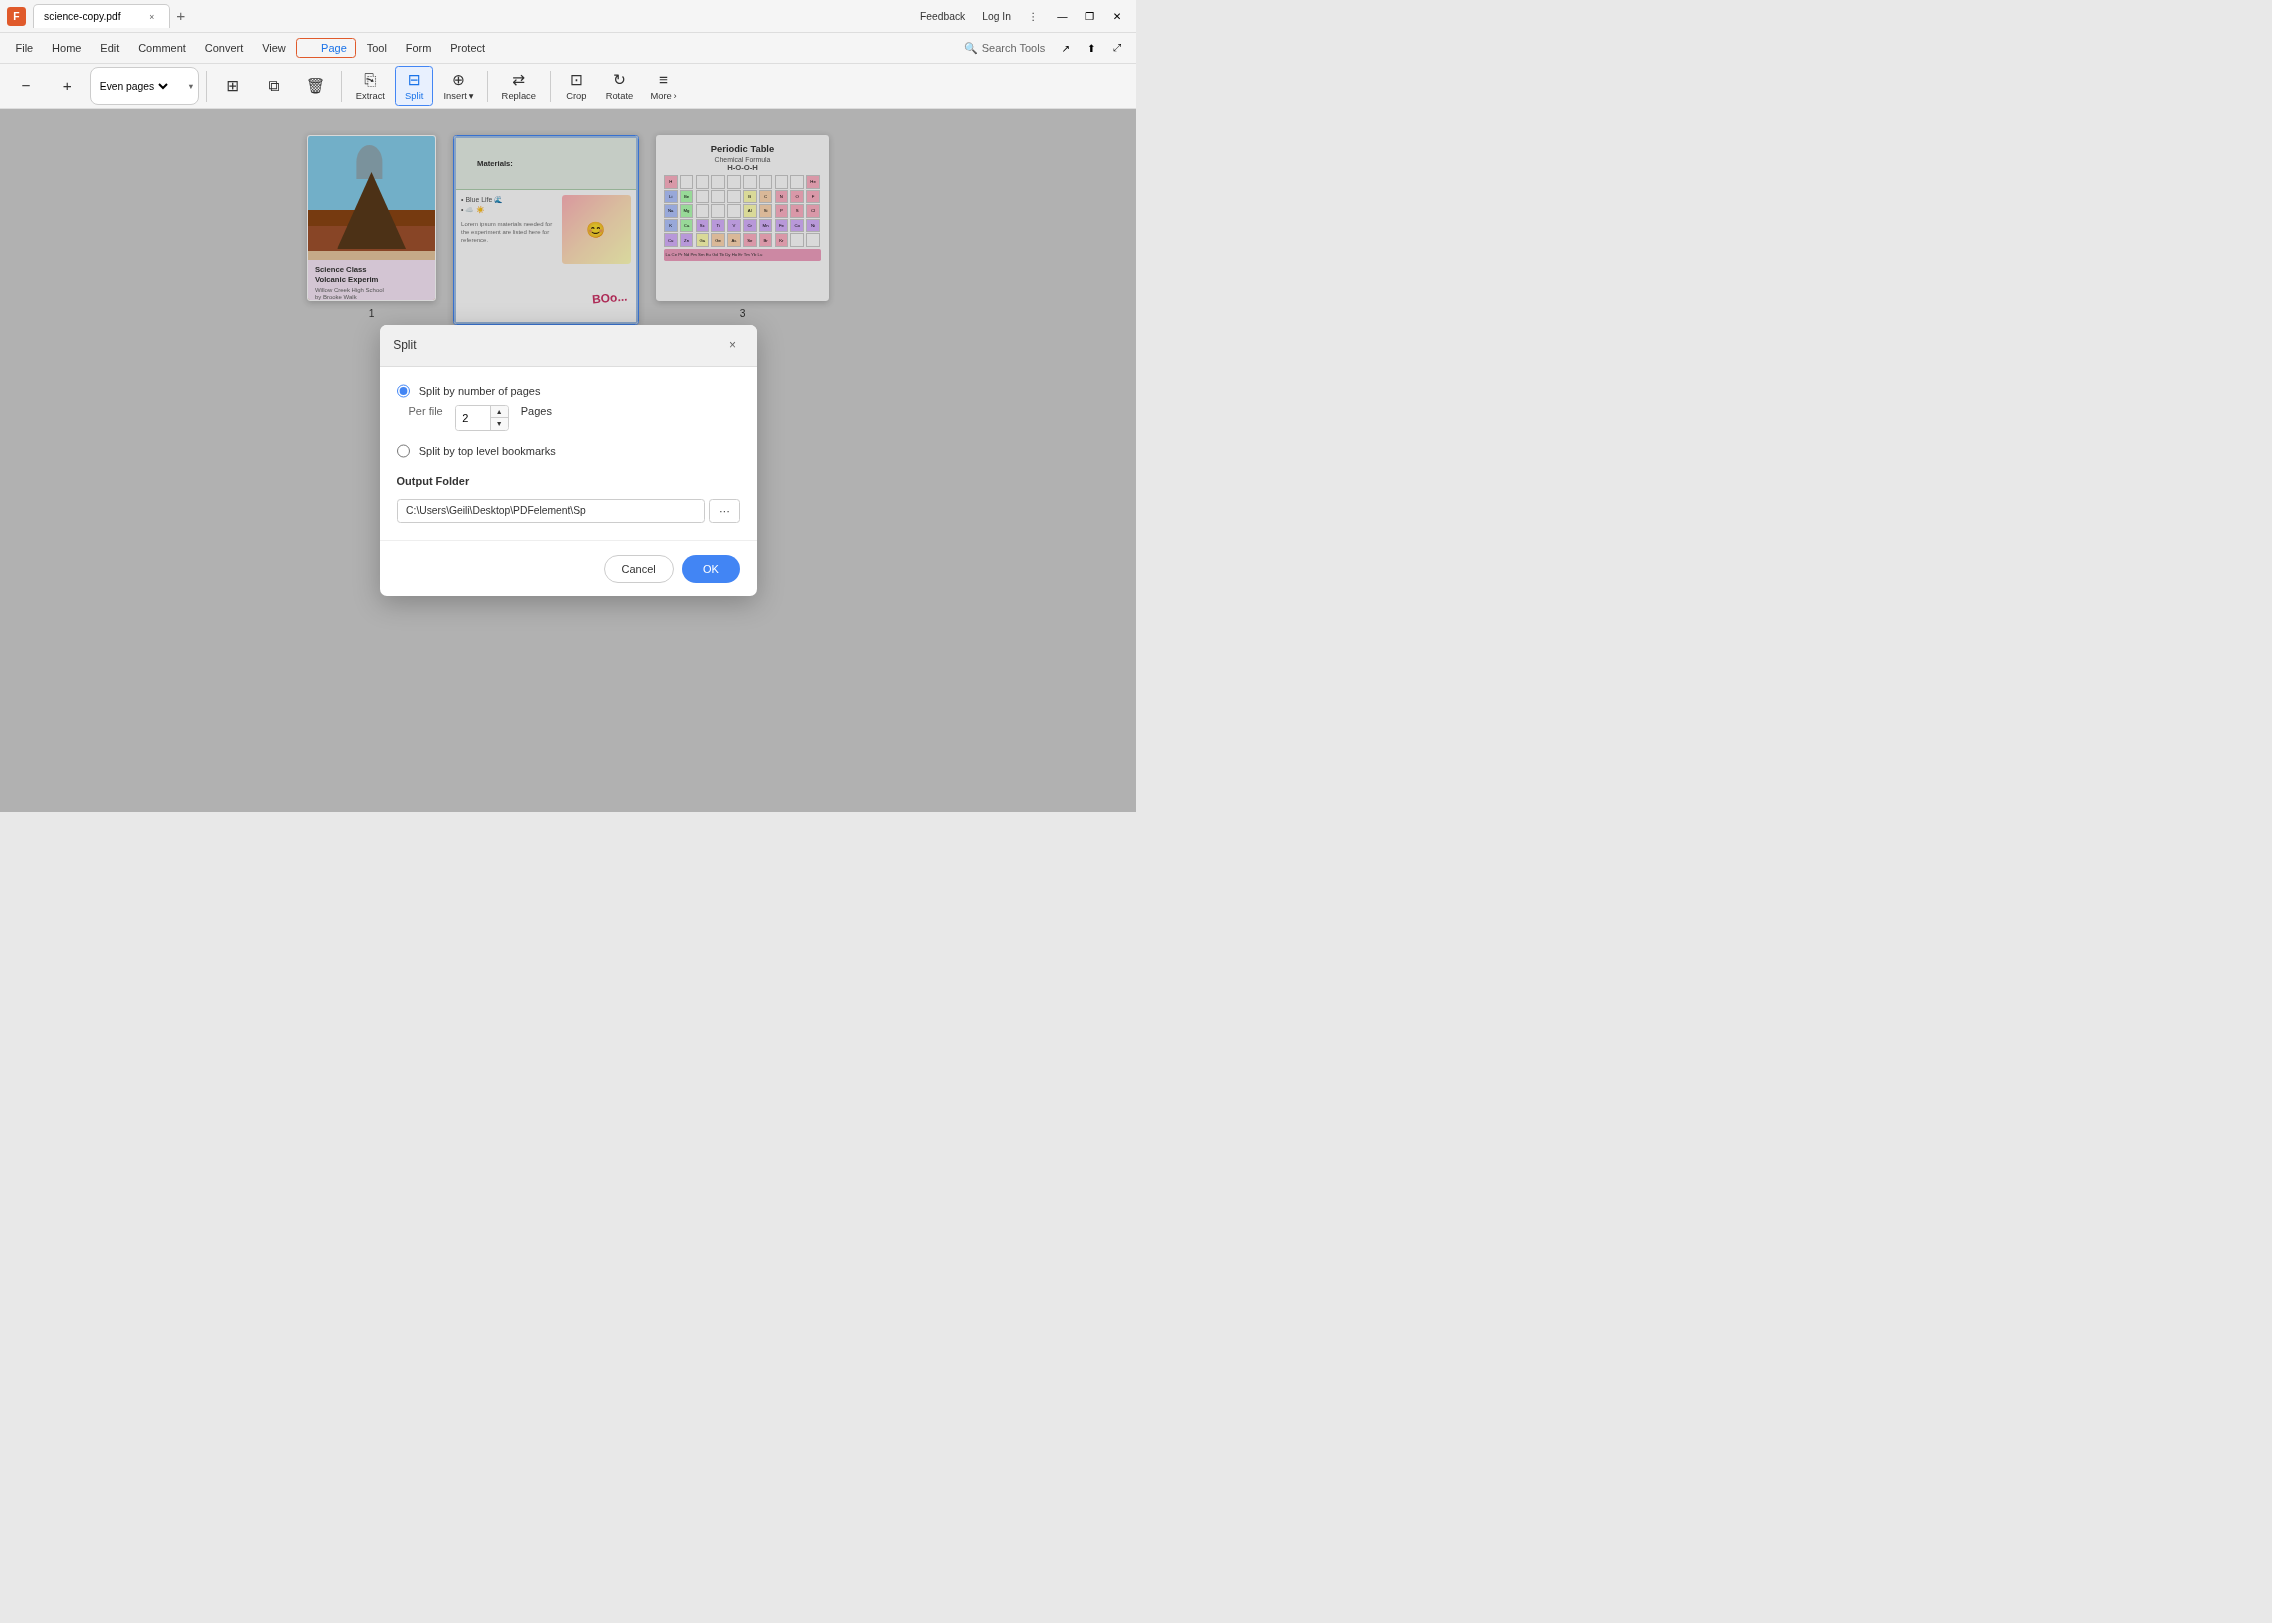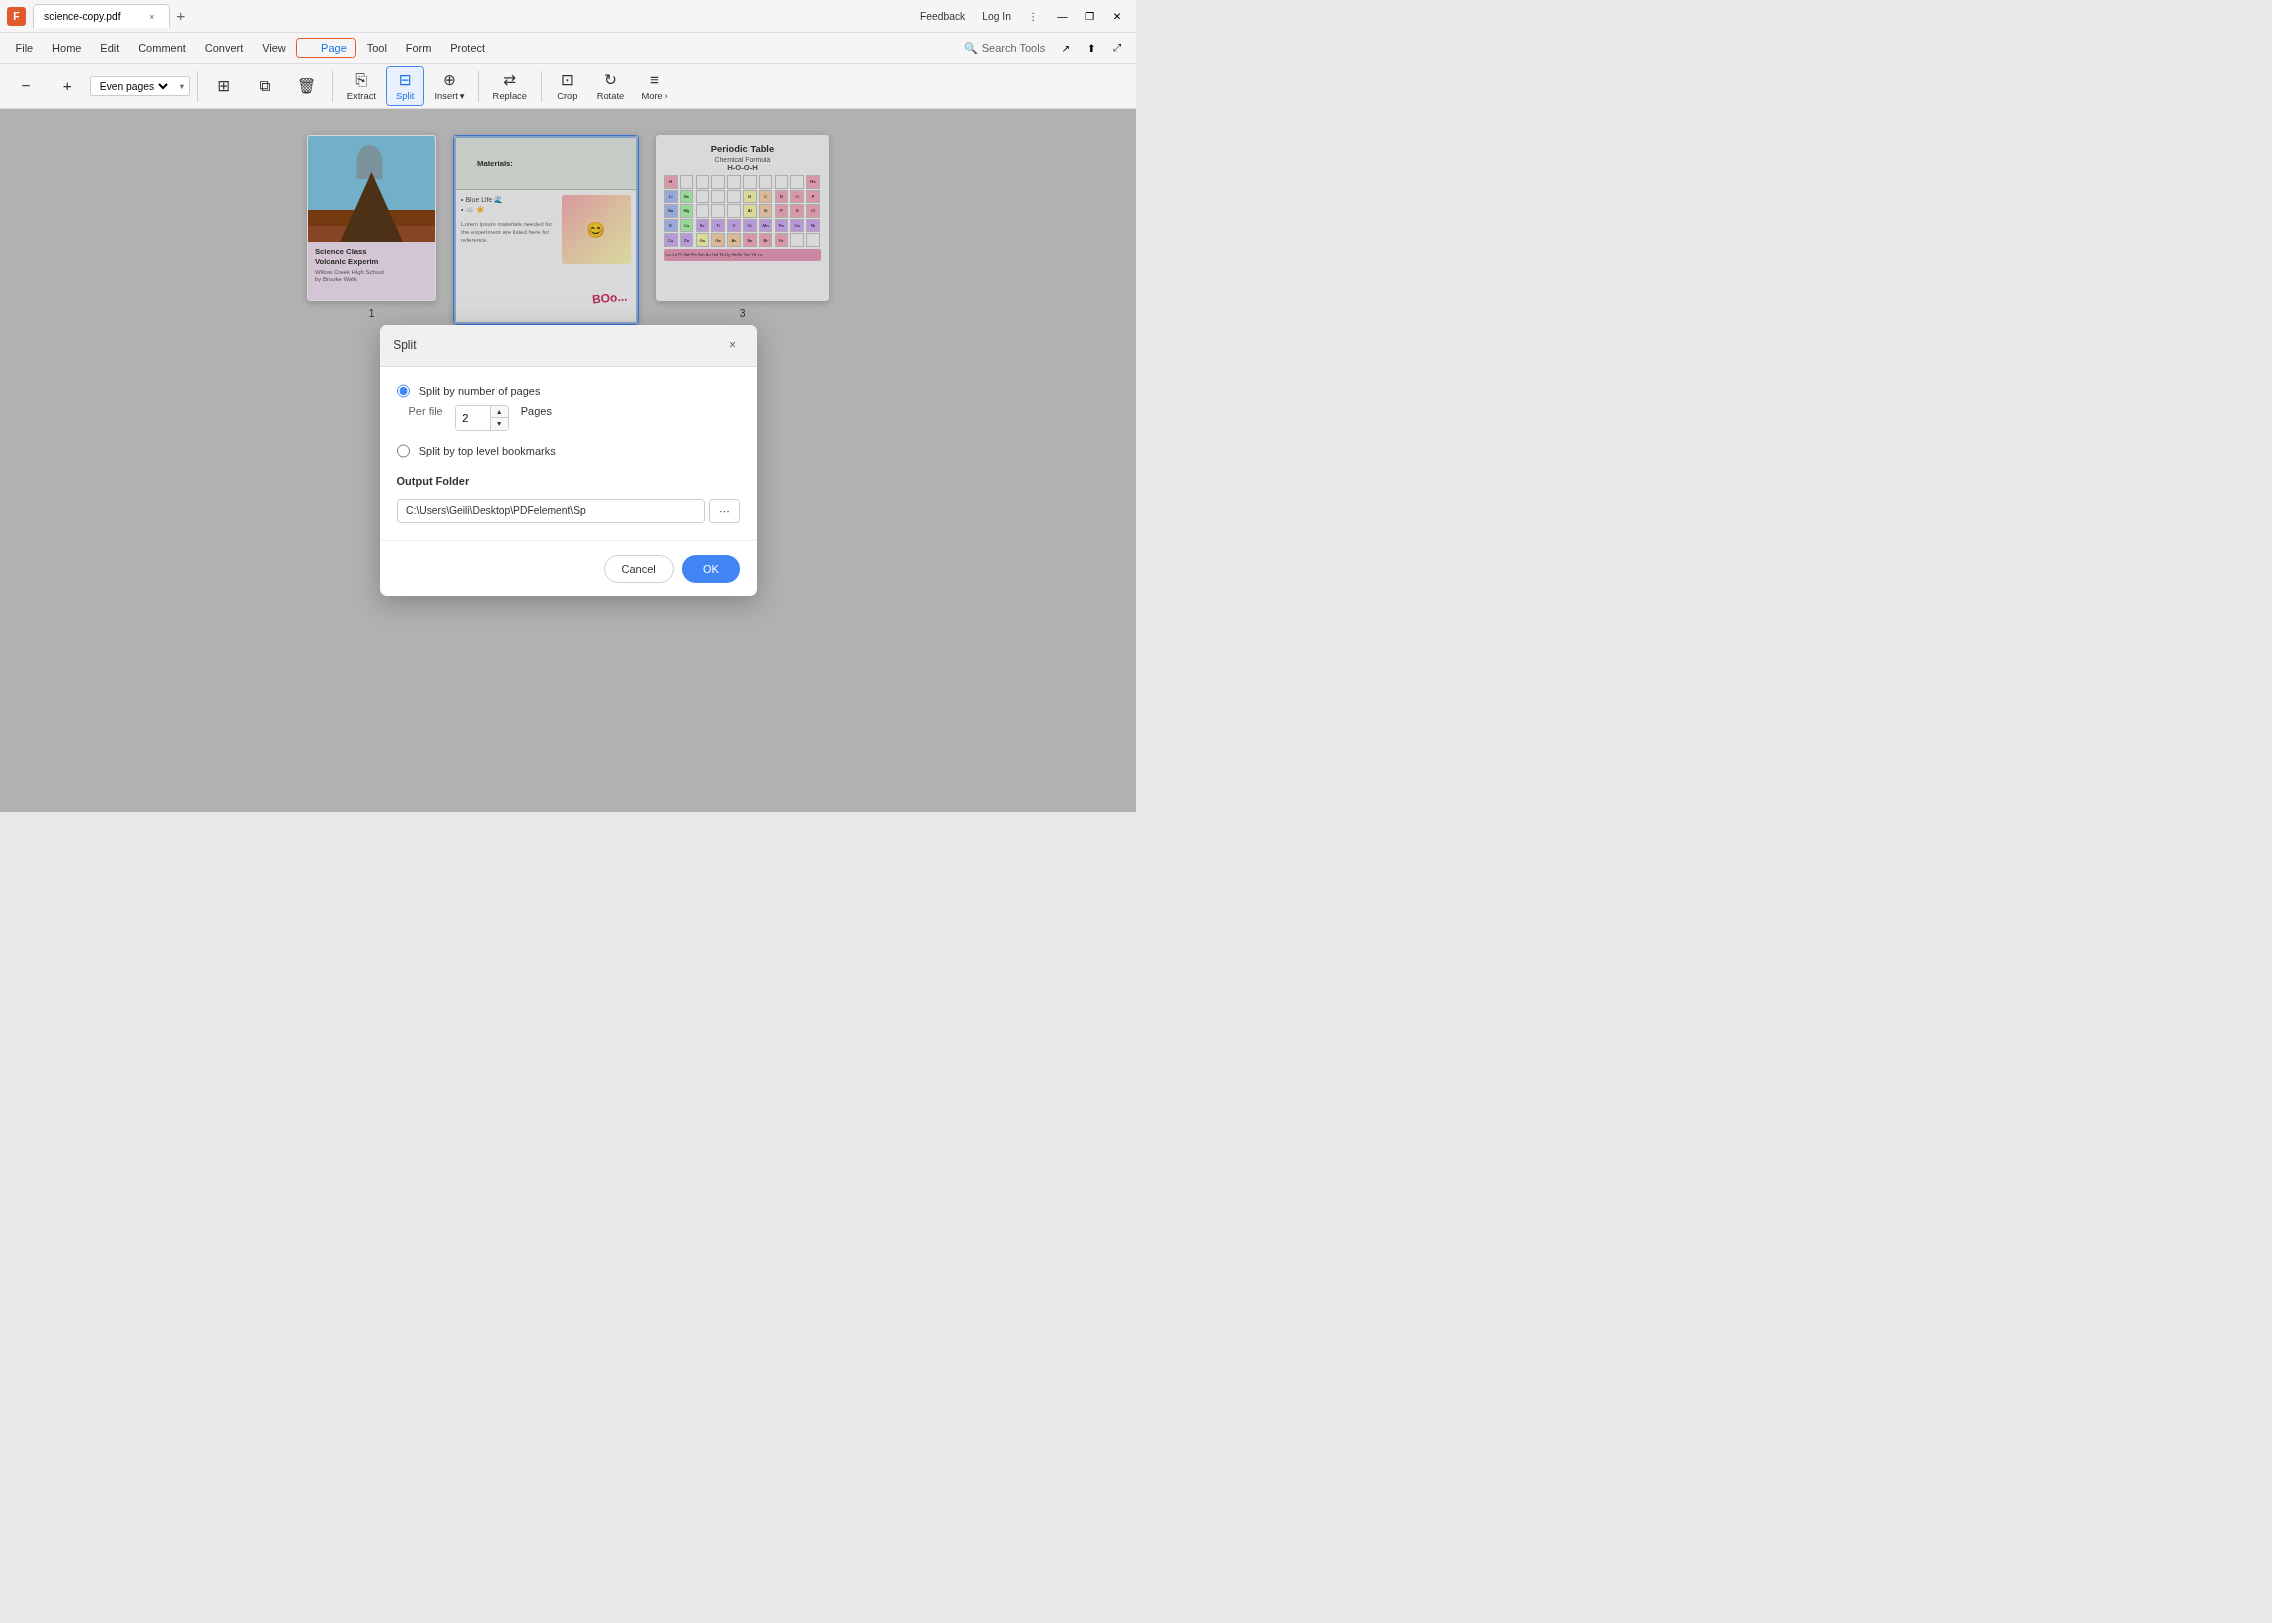--- a/index.html
+++ b/index.html
@@ -116,26 +116,26 @@
       color: #1a73e8;
     }
     .toolbar-icon { font-size: 15.4px; }
     .toolbar-divider {
       width: 0.9px; height: 31px;
       background: #ccc;
       margin: 0 3.4px;
     }
     .page-input-wrapper {
       border: 0.9px solid #ccc;
-      border-radius: 2px;
+      border-radius: 8px;
       background: white;
       display: flex; align-items: center;
       padding: 0 5.1px;
-      height: 20px;
-      gap: 9px;
+      height: 38px;
+      gap: 18px;
     }
     .page-select {
       border: none; outline: none;
       font-size: 10.3px; background: transparent;
       min-width: 69px;
     }
     .page-dropdown-icon { font-size: 8.6px; color: #666; }
 
     
     .main-content {
@@ -184,21 +184,21 @@
       position: absolute;
       top: 8.6px; left: 50%; transform: translateX(-60%);
       width: 26px; height: 34px;
       background: rgba(150,150,150,0.6);
       border-radius: 50% 50% 0 0;
     }
     .page1-text-area {
       position: absolute;
       bottom: 0; left: 0; right: 0;
       background: #f8e8f8;
-      height: 58px;
+      height: 40px;
       padding: 5.1px 6.9px;
     }
     .page1-title {
       font-size: 7.7px; font-weight: bold; color: #333;
       line-height: 1.3;
     }
     .page1-subtitle { font-size: 6px; color: #666; margin-top: 1.7px; }
 
     
     .page2-thumb {

